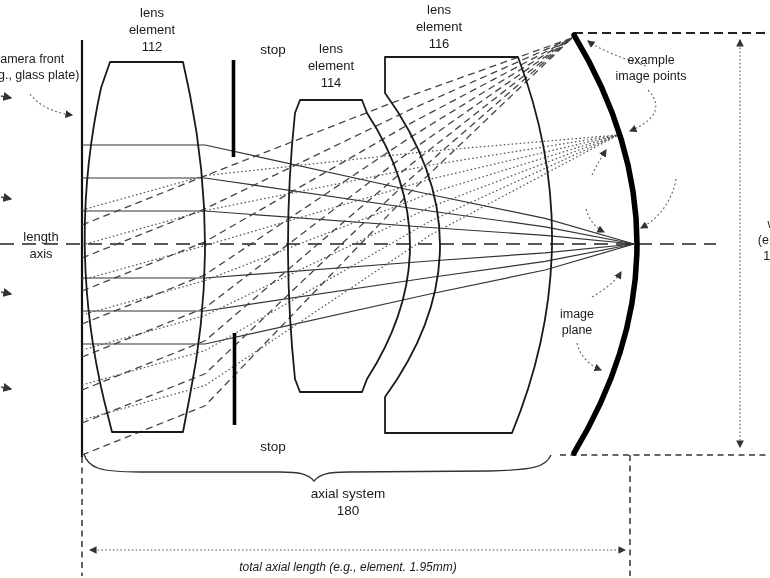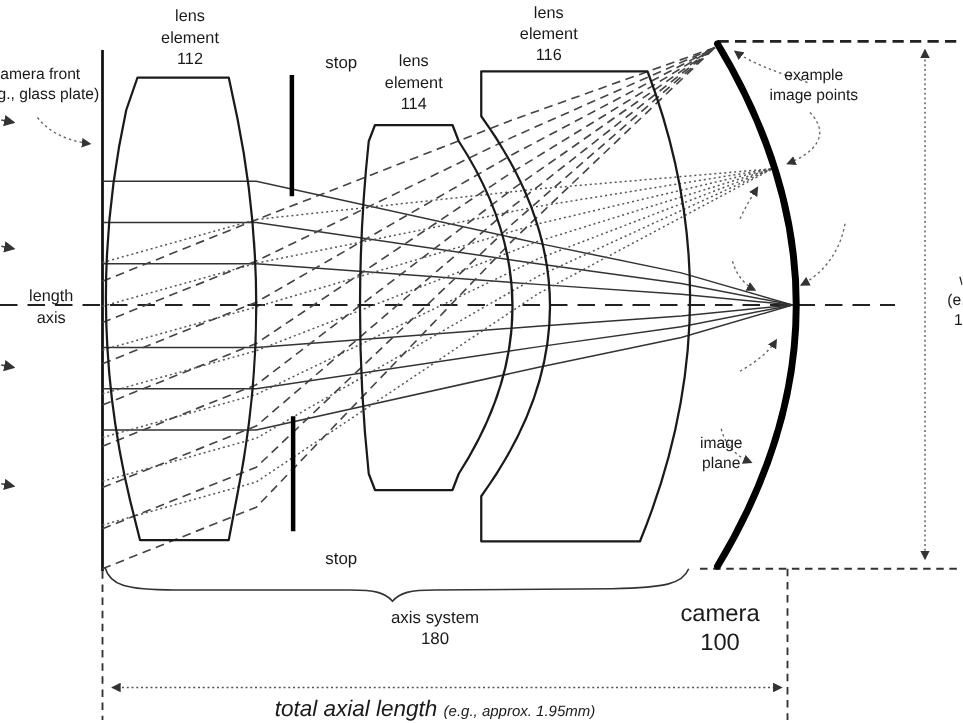--- a/index.html
+++ b/index.html
@@ -21,21 +21,21 @@
   .ray.solid{stroke:#333;}
   .ray.dotted{stroke:#555;stroke-dasharray:1.6 2.4;}
   .ray.dashed{stroke:#444;stroke-width:1.3;stroke-dasharray:7 4.5;}
   .lbl{position:absolute;font-size:13px;line-height:17px;
        text-align:center;transform:translateX(-50%);white-space:nowrap;}
   .lbl.small{font-size:12.5px;line-height:16px;}
   .lbl.left-align{transform:none;text-align:left;}
   .lbl.big{font-size:19px;line-height:23px;}
   .lbl.med{font-size:13.5px;line-height:17px;margin-left:37px;}
   .dim-text{position:absolute;font-style:italic;transform:translateX(-50%);white-space:nowrap;}
-  .dim-text .main{font-size:18px;margin-top:24px;}
+  .dim-text .main{font-size:12px;margin-top:24px;}
   .dim-text .detail{font-size:12px;}
 </style>
 </head>
 <body>
 
 <div class="stage">
 
   <svg width="770" height="578" viewBox="0 0 770 578">
     <defs>
       <marker id="arr" viewBox="0 0 10 10" refX="8.5" refY="5" markerWidth="7" markerHeight="7" orient="auto-start-reverse">
@@ -147,37 +147,33 @@
     <div>axis</div>
   </div>
 
   <div class="lbl small" style="left:651px;top:52px;">
     <div>example</div>
     <div>image points</div>
   </div>
 
 
 
-  <div class="lbl small" style="left:577px;top:306px;margin-top:40px;">
+  <div class="lbl small" style="left:577px;top:306px;">
     <div>image</div>
     <div>plane</div>
   </div>
 
-  <div class="lbl big" style="left:576px;top:480px;">
-    <div>camera</div>
-    <div>100</div>
-  </div>
 
   <div class="lbl med" style="left:311px;top:485px;">
-    <div>axis system</div>
+    <div>axial system</div>
     <div>180</div>
   </div>
 
   <div class="dim-text" style="left:348px;top:557px;">
-    <span class="main">total axial length </span><span class="detail">(e.g., approx. 1.95mm)</span>
+    <span class="main">total axial length </span><span class="detail">(e.g., element. 1.95mm)</span>
   </div>
 
   <div class="lbl small left-align" style="left:744px;top:216px;width:56px;text-align:center;">
     <div>w</div>
     <div>(e.g.,</div>
     <div>1.8</div>
   </div>
 
 </div>
 

